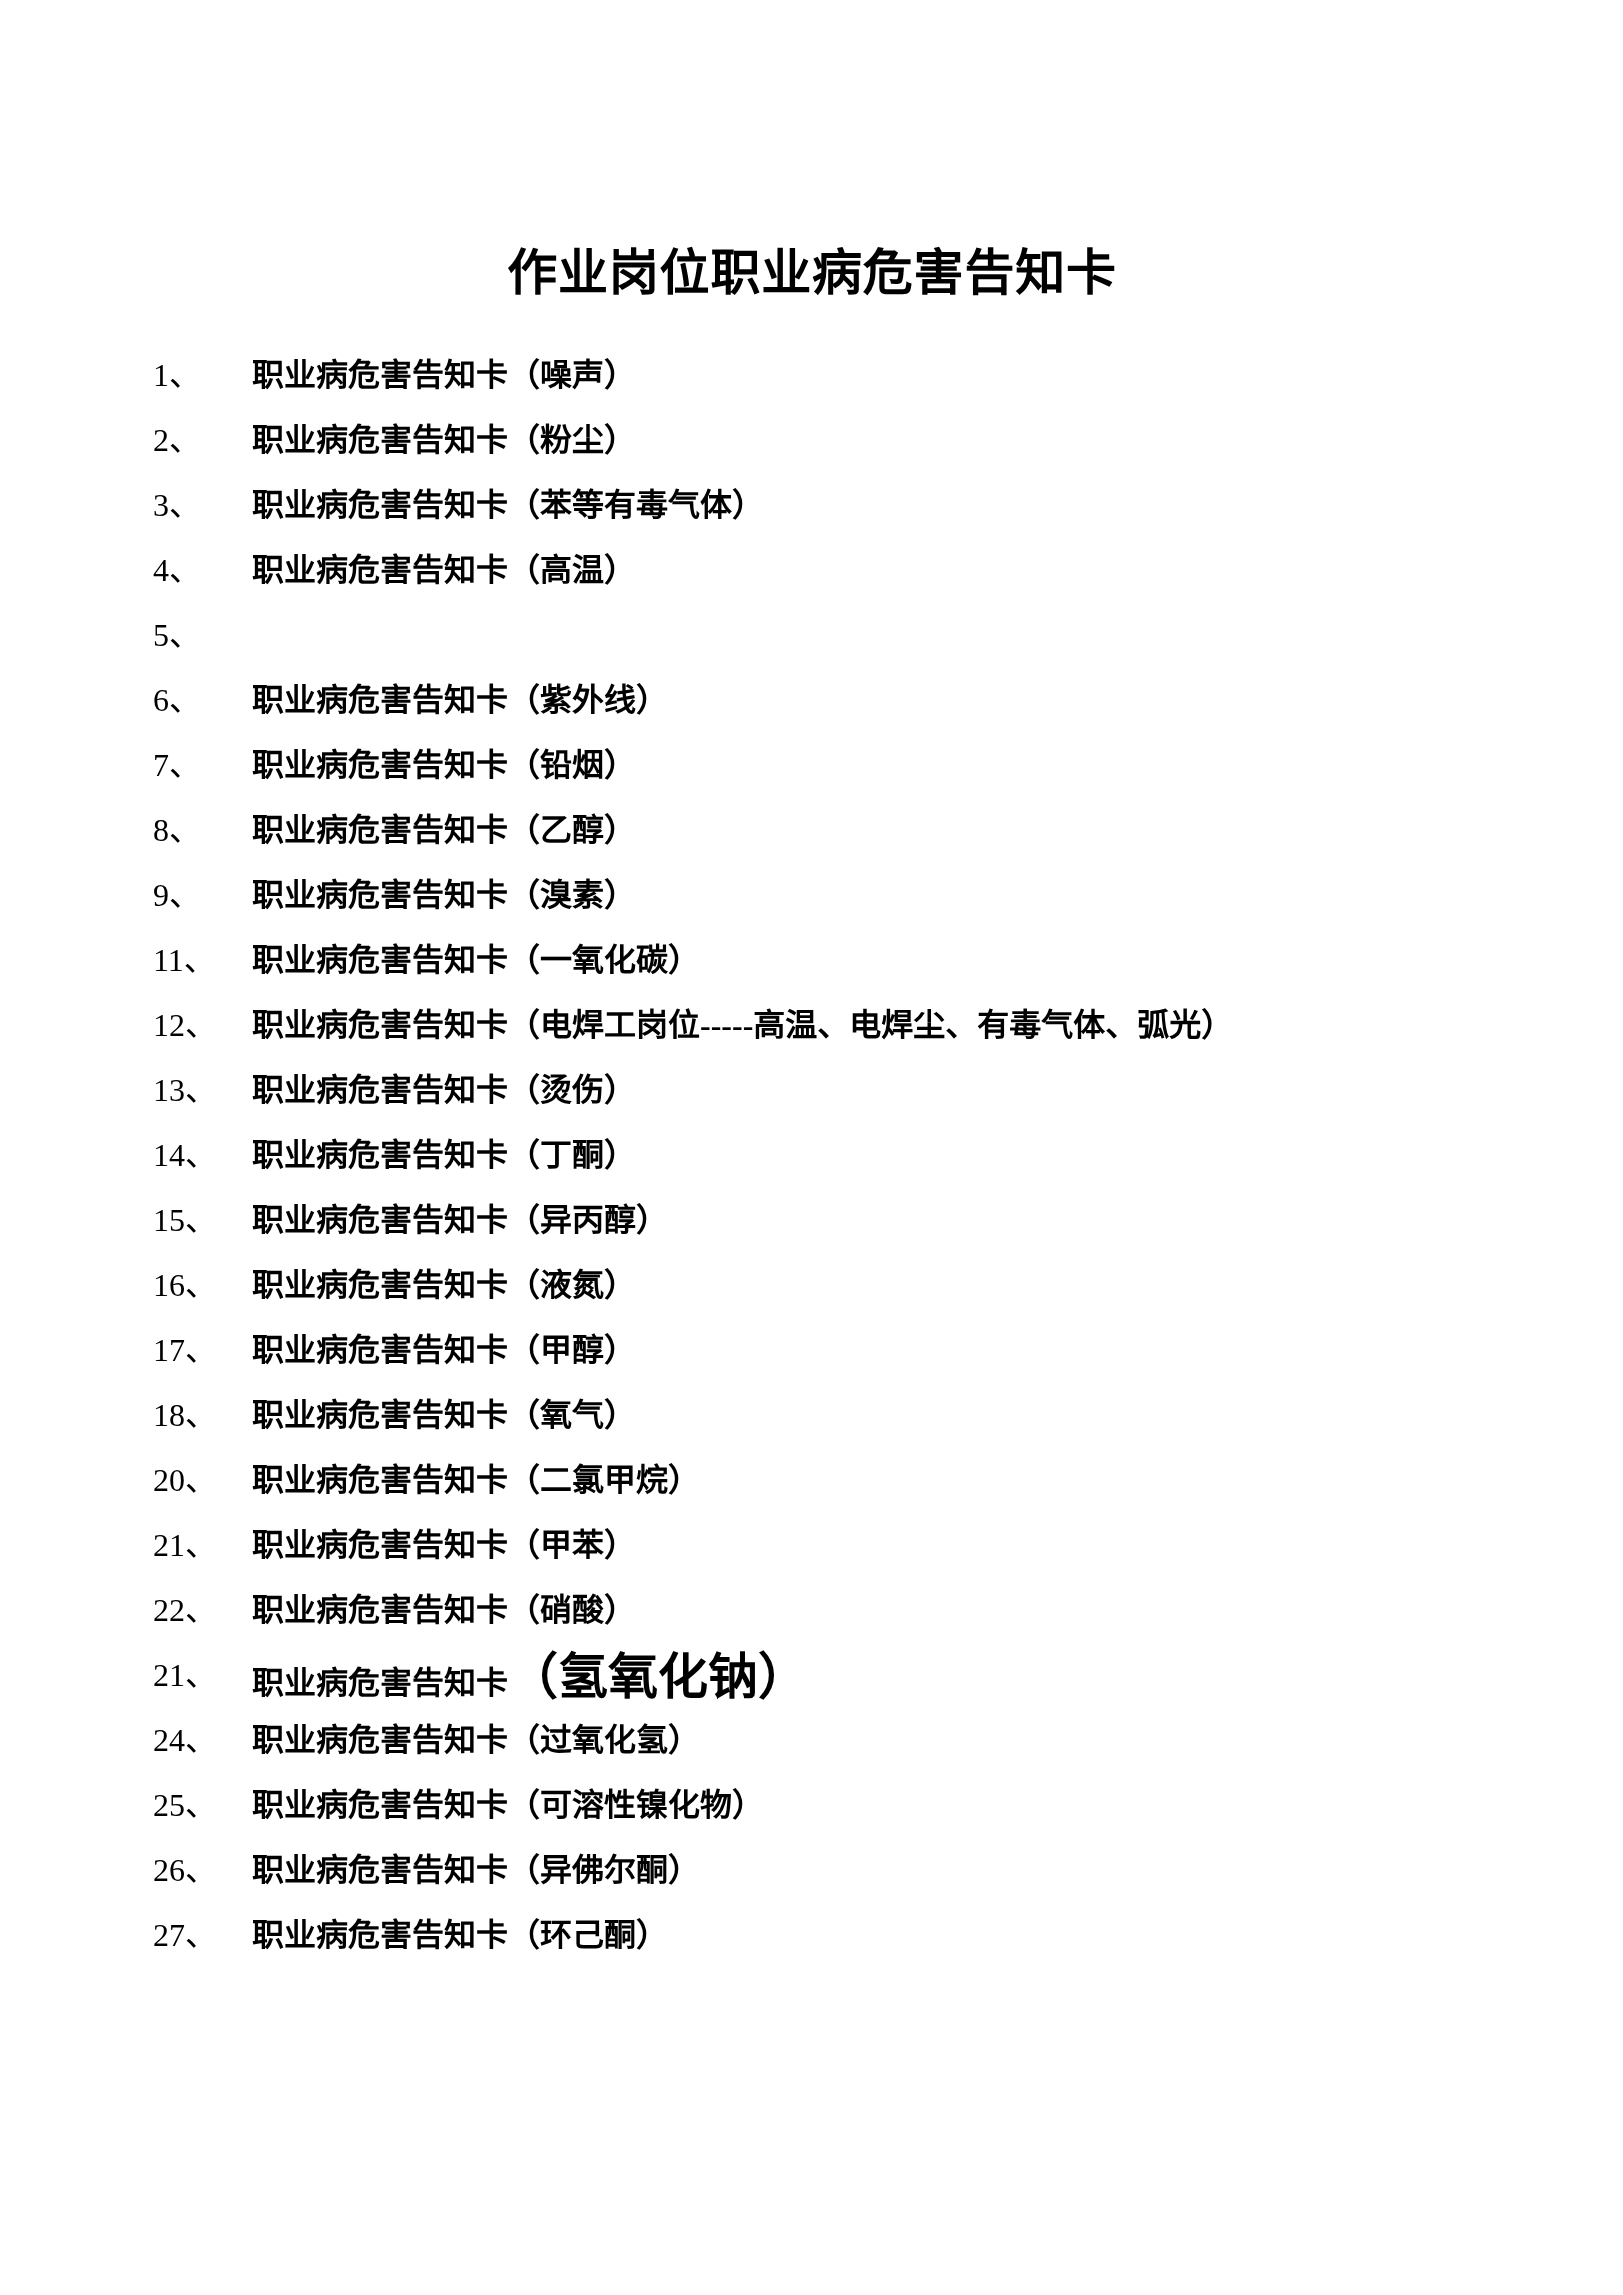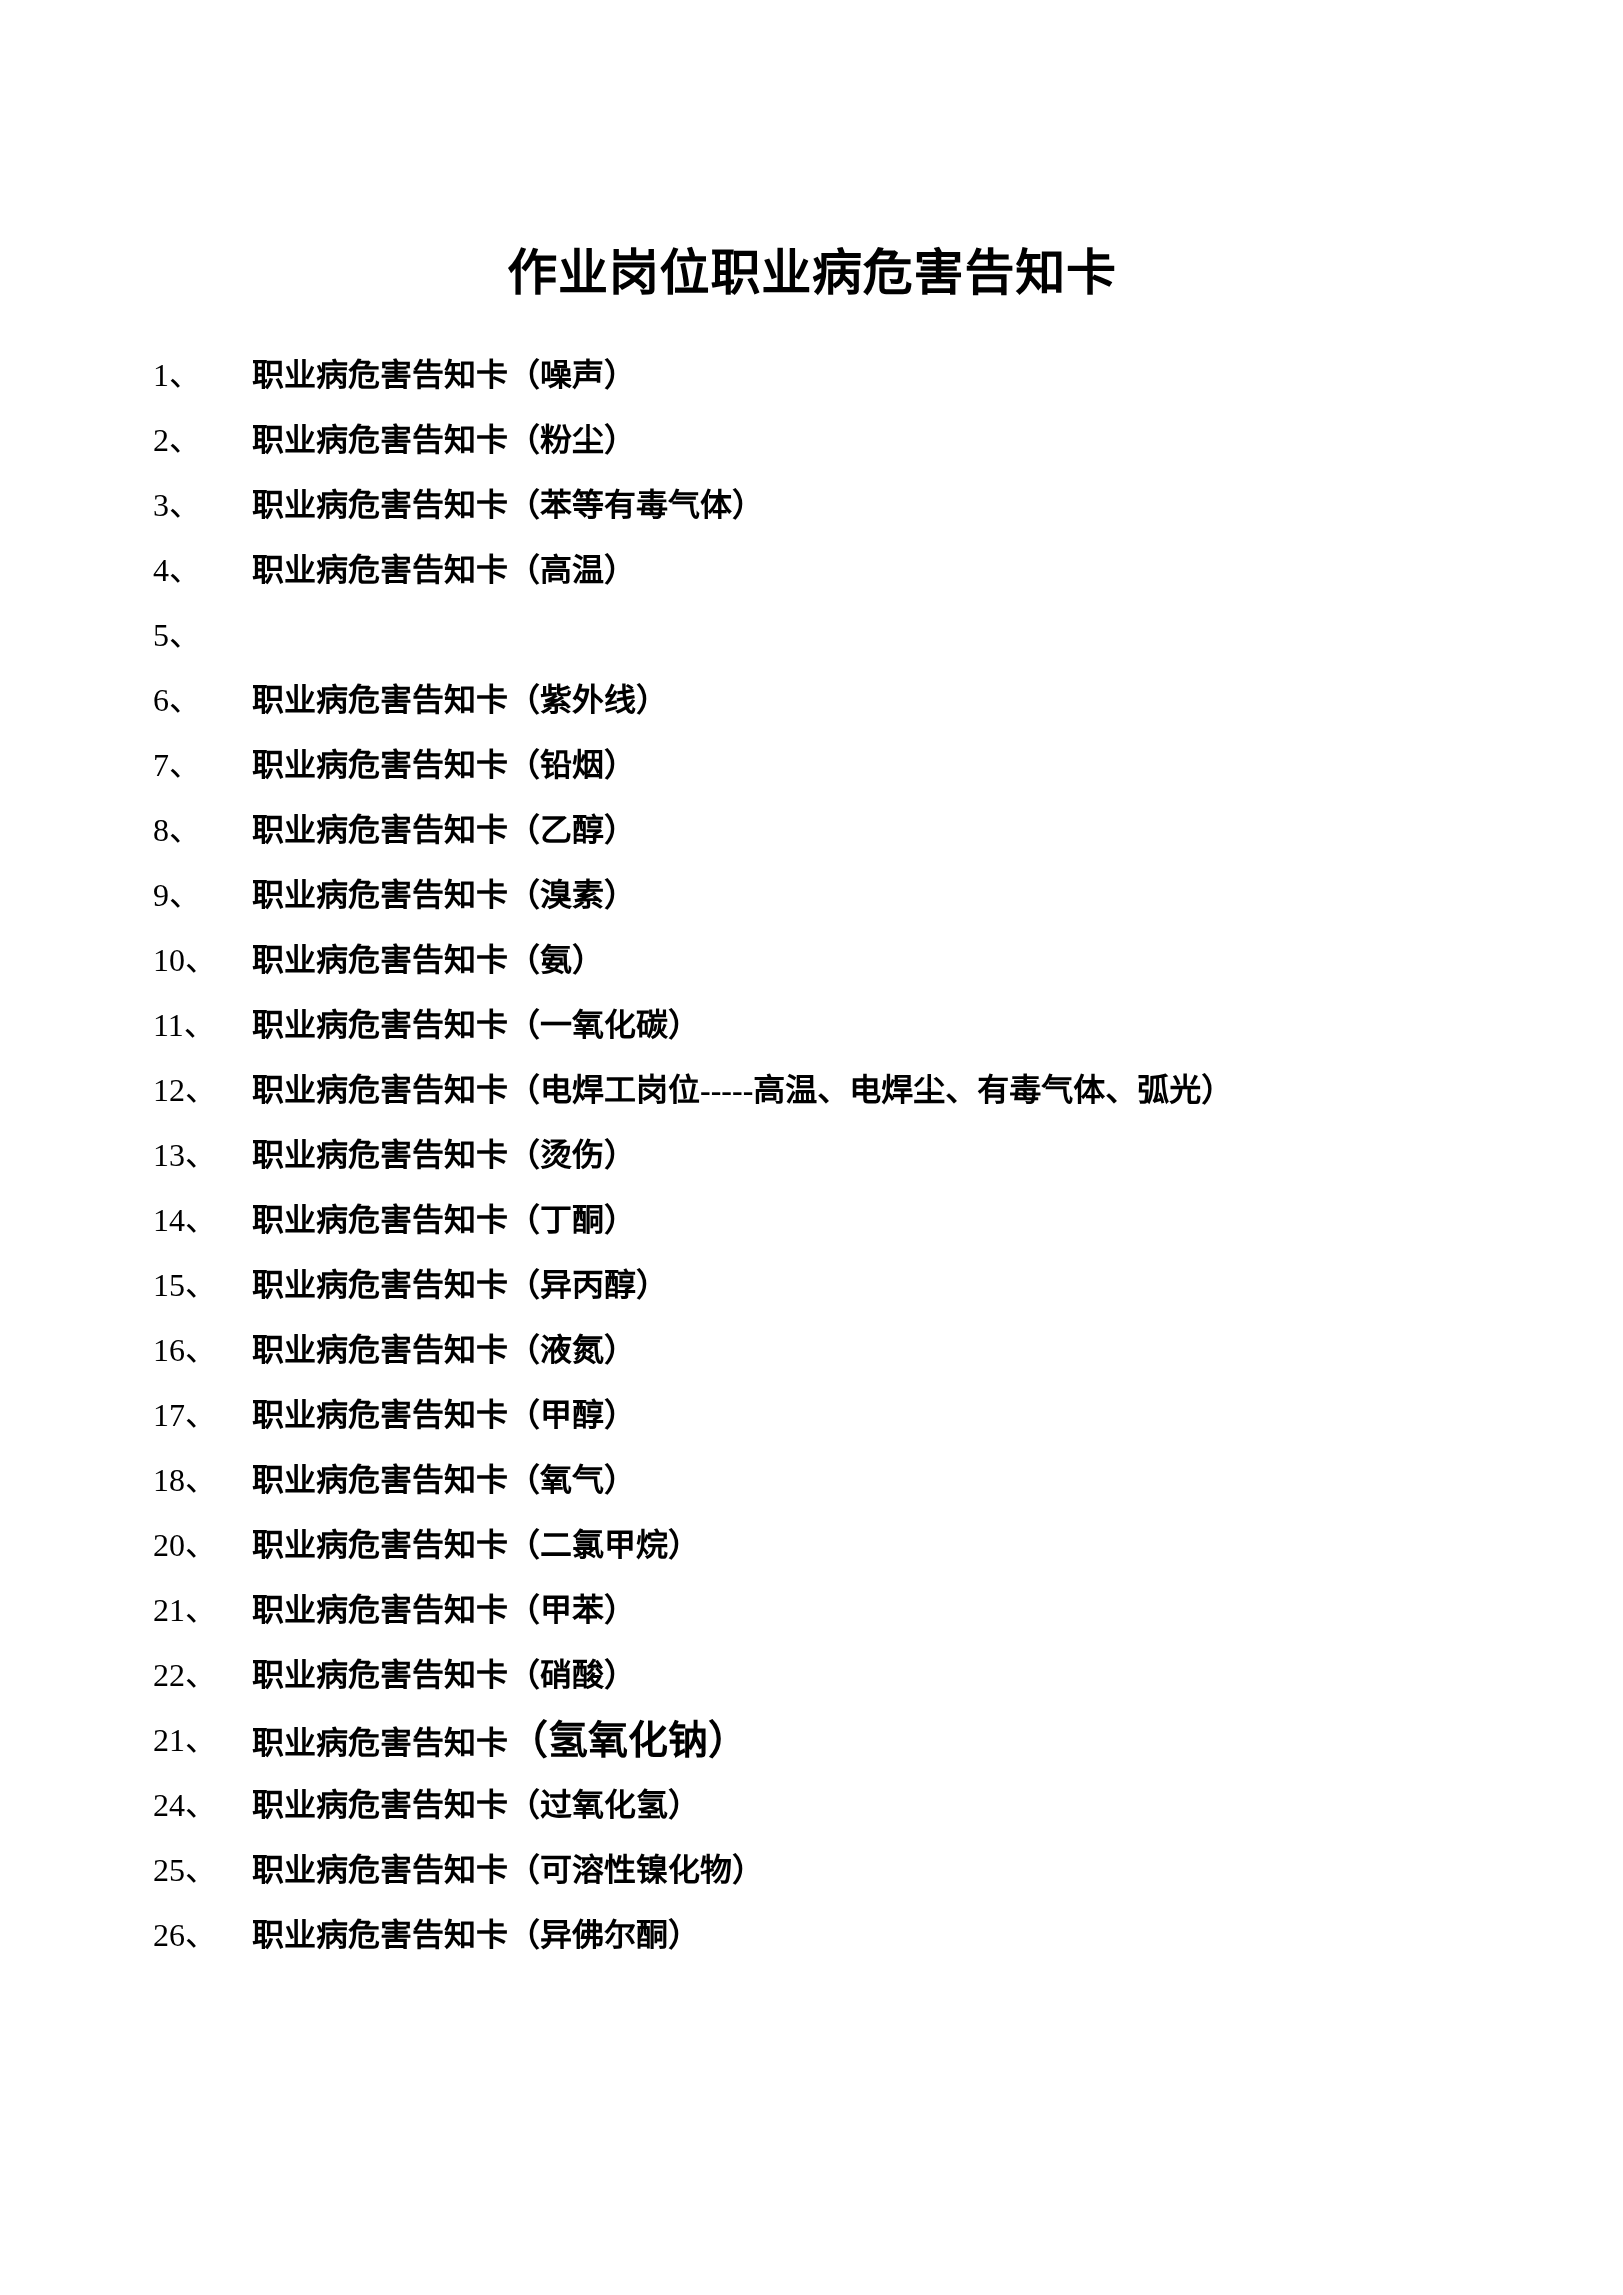--- a/index.html
+++ b/index.html
@@ -47,21 +47,21 @@
     width: 99px;
     font-size: 32px;
     font-weight: 400;
     flex: 0 0 99px;
   }
   .label {
     font-size: 32px;
     font-weight: 700;
   }
   .hazard.large {
-    font-size: 40px;
+    font-size: 50px;
   }
 </style>
 </head>
 <body>
 
 <div class="page">
   <h1 class="doc-title">作业岗位职业病危害告知卡</h1>
 
   <div class="hazard-list">
   <div class="row">
@@ -101,24 +101,20 @@
   <div class="row">
     <span class="num">8、</span>
         <span class="label"><span class="prefix">职业病危害告知卡</span><span class="hazard">（乙醇）</span></span>
   </div>
 
   <div class="row">
     <span class="num">9、</span>
         <span class="label"><span class="prefix">职业病危害告知卡</span><span class="hazard">（溴素）</span></span>
   </div>
 
-  <div class="row">
-    <span class="num">10、</span>
-        <span class="label"><span class="prefix">职业病危害告知卡</span><span class="hazard">（氨）</span></span>
-  </div>
 
   <div class="row">
     <span class="num">11、</span>
         <span class="label"><span class="prefix">职业病危害告知卡</span><span class="hazard">（一氧化碳）</span></span>
   </div>
 
   <div class="row">
     <span class="num">12、</span>
         <span class="label"><span class="prefix">职业病危害告知卡</span><span class="hazard">（电焊工岗位-----高温、电焊尘、有毒气体、弧光）</span></span>
   </div>

